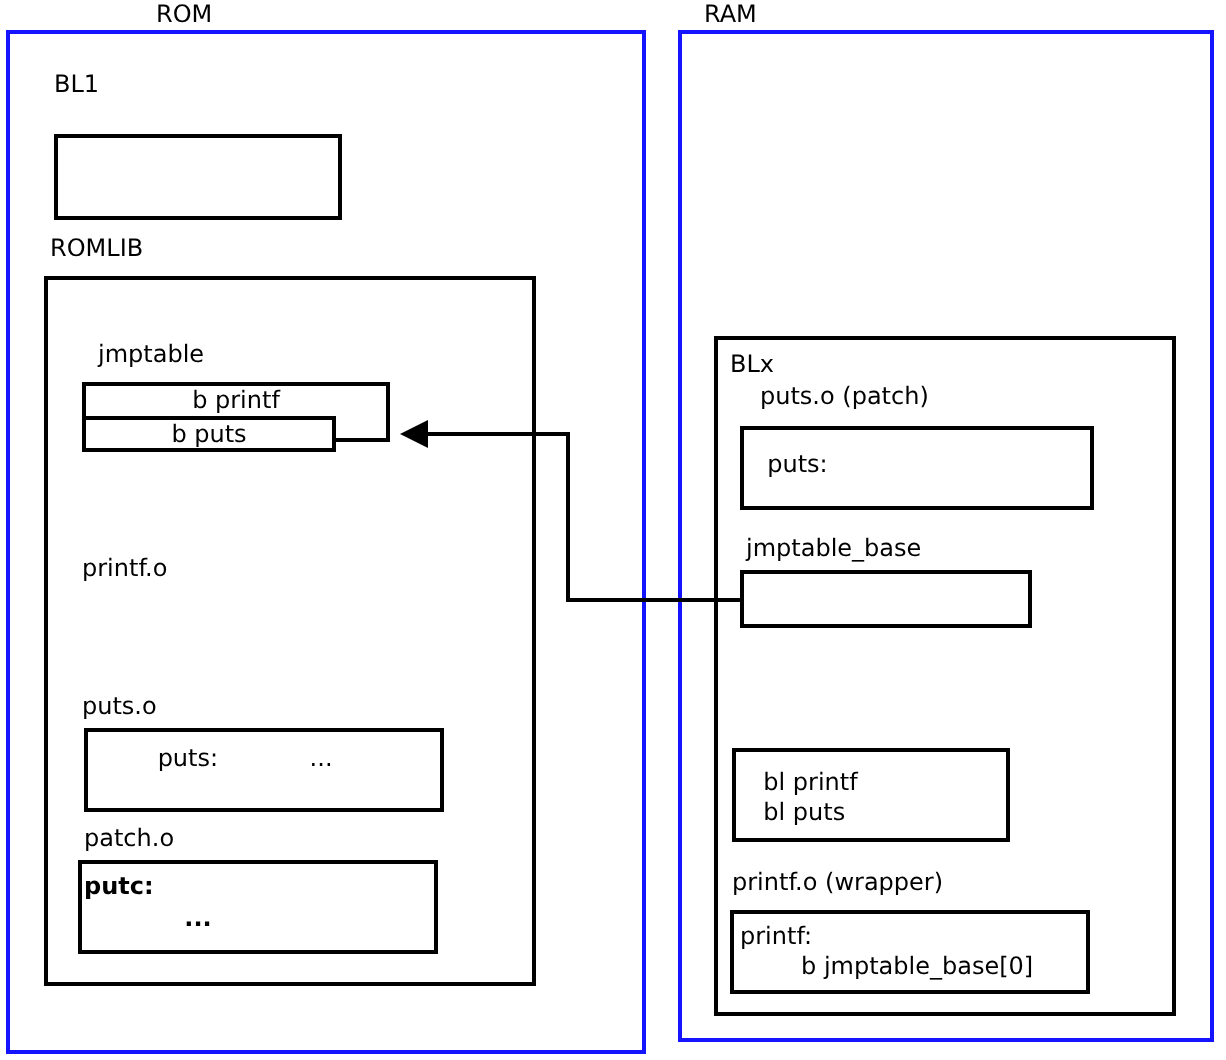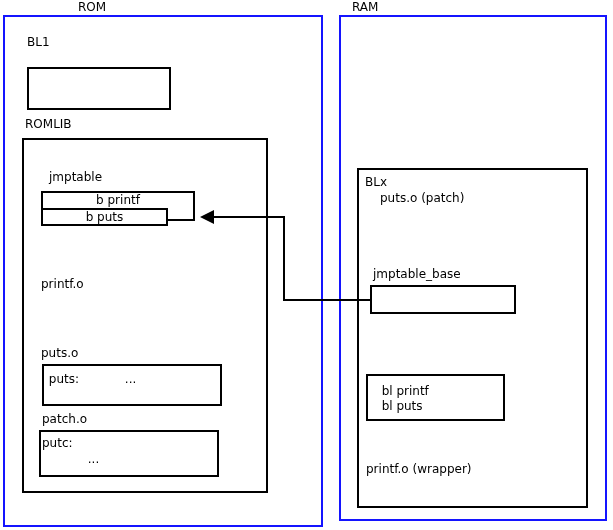--- a/index.html
+++ b/index.html
@@ -87,48 +87,55 @@
   <div class="box" style="left:22px; top:138px; width:246px; height:355px;"></div>
 
   <div class="label" style="left:49px; top:171px;">jmptable</div>
   <div class="jmprow" style="left:41px; top:191px; width:154px; height:30px;">b printf</div>
   <div class="jmprow" style="left:41px; top:208px; width:127px; height:18px;">b puts</div>
 
   <div class="label" style="left:41px; top:278px;">printf.o</div>
 
   <div class="label" style="left:41px; top:347px;">puts.o</div>
   <div class="box" style="left:42px; top:364px; width:180px; height:42px;">
-    <div class="boxtext" style="left:1px; top:6px;"> puts:            ...</div>
+    <div class="boxtext" style="left:1px; top:6px;padding-left:30px;"> puts:            ...</div>
   </div>
 
   <div class="label" style="left:42px; top:413px;">patch.o</div>
-  <div class="box" style="left:39px; top:430px; width:180px; height:47px;">
+  <div class="box" style="left:39px; top:430px; width:180px; height:47px;font-weight:bold;">
     <div class="boxtext" style="left:1px; top:4px;">putc:</div>
     <div class="boxtext" style="left:1px; top:20px;">            ...</div>
   </div>
 
   <div class="label" style="left:352px; top:1px;">RAM</div>
   <div class="region" style="left:339px; top:15px; width:268px; height:506px;"></div>
 
   <div class="box" style="left:357px; top:168px; width:231px; height:340px;"></div>
   <div class="label" style="left:365px; top:176px;">BLx</div>
 
   <div class="label" style="left:356px; top:192px;margin-left:24px;">puts.o (patch)</div>
+  <div class="box" style="left:370px; top:213px; width:177px; height:42px;">
+    <div class="boxtext" style="left:4px; top:10px;">  puts:</div>
+  </div>
 
   <div class="label" style="left:373px; top:268px;">jmptable_base</div>
   <div class="box" style="left:370px; top:285px; width:146px; height:29px;">
     <div class="boxtext" style="left:4px; top:5px;"></div>
   </div>
 
   <div class="label" style="left:366px; top:375px;">BLx.o</div>
   <div class="box" style="left:366px; top:374px; width:139px; height:47px;">
     <div class="boxtext" style="left:6px; top:8px;">  bl printf</div>
     <div class="boxtext" style="left:6px; top:23px;">  bl puts</div>
   </div>
 
-  <div class="label" style="left:366px; top:435px;margin-top:28px;">printf.o (wrapper)</div>
+  <div class="label" style="left:366px; top:435px;">printf.o (wrapper)</div>
+  <div class="box" style="left:365px; top:455px; width:180px; height:42px;">
+    <div class="boxtext" style="left:3px; top:4px;">printf:</div>
+    <div class="boxtext" style="left:3px; top:19px;">        b jmptable_base[0]</div>
+  </div>
 
   <div class="hline" style="left:212px; top:216px; width:73px;"></div>
   <div class="vline" style="left:283px; top:216px; height:85px;"></div>
   <div class="hline" style="left:283px; top:299px; width:88px;"></div>
   <div class="arrowhead" style="left:200px; top:210px;"></div>
 
 </div>
 
 </body></html>

